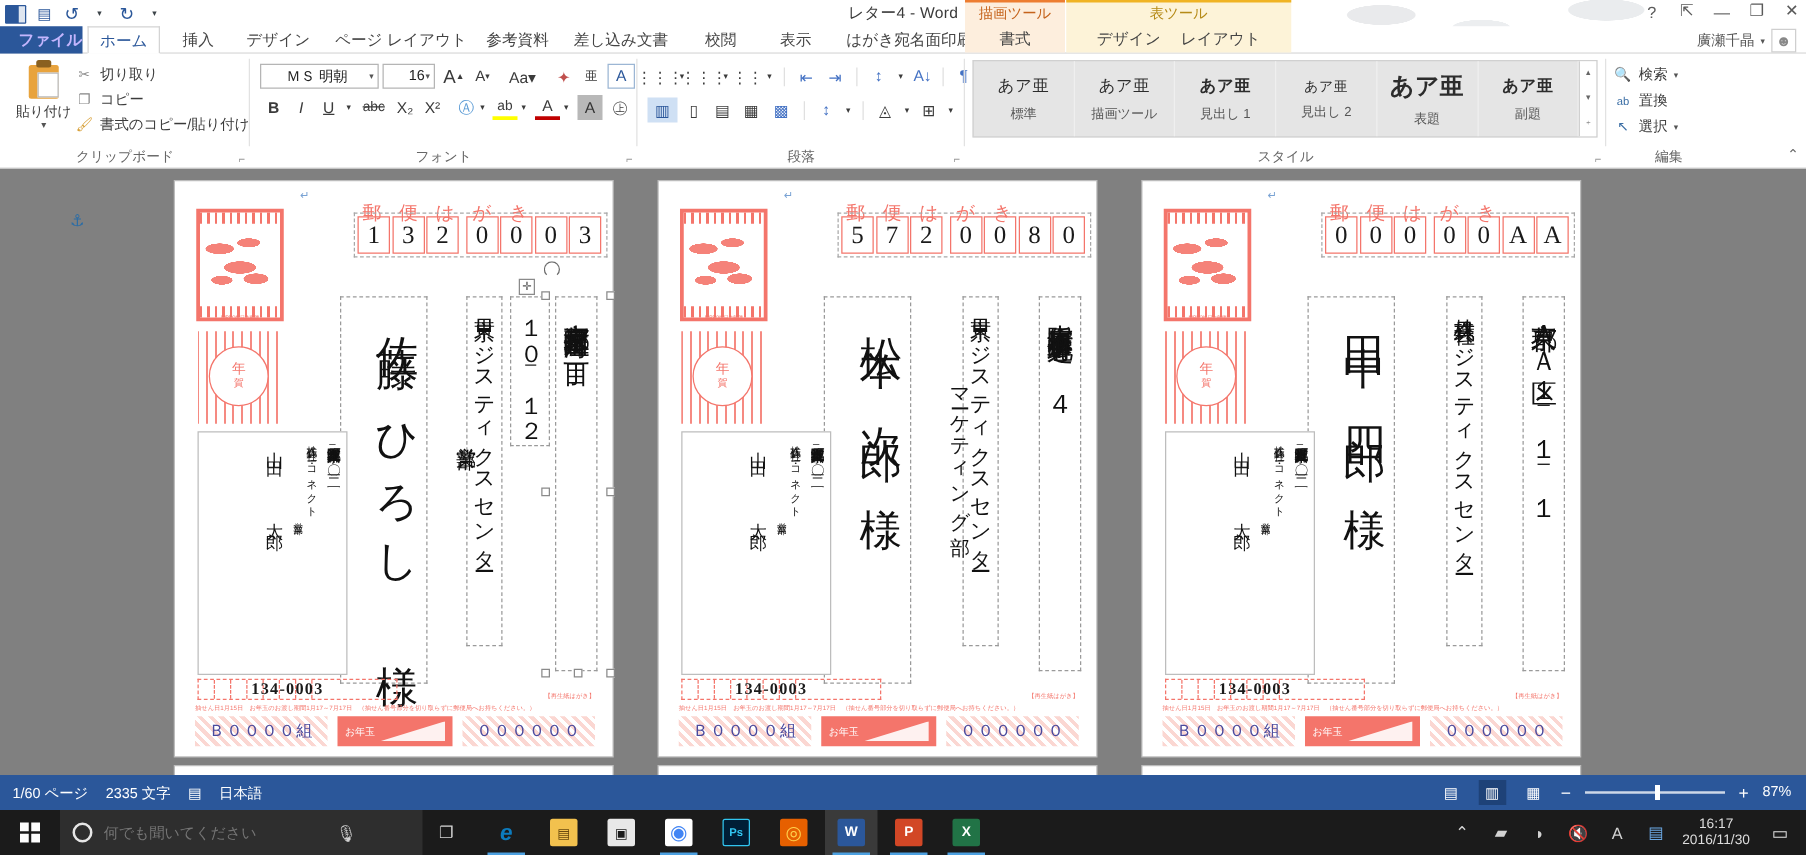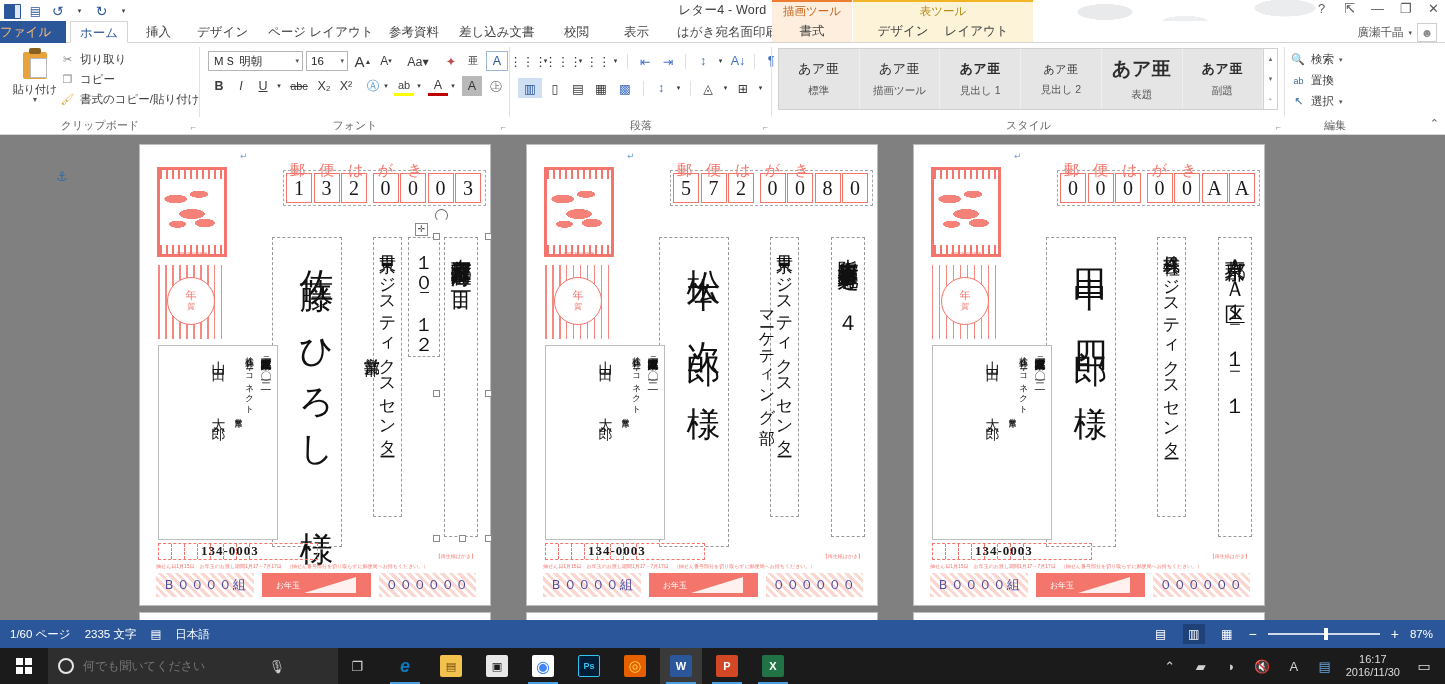--- a/index.html
+++ b/index.html
@@ -42,21 +42,21 @@
 
   
   .tabstrip{
     position:absolute; left:0; top:21px; width:1445px; height:22px;
     background:#fff; border-bottom:1px solid #d4d4d4;
   }
   .tab{
     position:absolute; top:0; height:22px; line-height:22px; font-size:12.5px;
     color:#444; padding:0 9px; cursor:default; white-space:nowrap;
   }
-  .tab.file{ background:#2b579a; color:#fdba74; left:0; width:66px; text-align:left; padding:0;}
+  .tab.file{ background:#2b579a; color:#c4b5fd; left:0; width:66px; text-align:right; padding:0;font-weight:bold;}
   .tab.active{ color:#2b579a; border:1px solid #d4d4d4; border-bottom:1px solid #fff; background:#fff; }
 
   
   .ctxgroup{ position:absolute; top:-21px; height:43px; }
   .ctxtitle{
     height:20px; line-height:19px; text-align:center; font-size:11.5px;
   }
   .ctx-draw .ctxtitle{ background:#fdeedd; color:#c5631b; border-top:2px solid #ed7d31;}
   .ctx-table .ctxtitle{ background:#fdf3d8; color:#b58a17; border-top:2px solid #f0b323;}
   .ctx-draw .ctxbody{ background:#fdeedd; height:22px;}
@@ -84,21 +84,21 @@
   .clip-page{ position:absolute; left:12px; top:11px; width:17px;height:20px;background:#fff;border:1px solid #b9b9b9;}
   .paste-lbl{ font-size:11px;color:#3b3b3b; margin-top:1px;}
   .paste-caret{ font-size:8px;color:#555; line-height:6px;}
   .clip-items{ position:absolute; left:60px; top:6px; }
   .clip-row{ display:flex; align-items:center; gap:5px; height:20px; font-size:11.5px; color:#3b3b3b;}
   .clip-row .ic{ width:15px;height:15px;display:flex;align-items:center;justify-content:center;font-size:11px;color:#888;}
 
   
   .fontbox{
     position:absolute; border:1px solid #b5b5b5; background:#fff; height:20px;
-    display:flex; align-items:center; padding-left:4px; font-size:11.5px; color:#222;
+    display:flex; align-items:center; padding-left:20px; font-size:11.5px; color:#222;
   }
   .fontbox .car{ margin-left:auto; font-size:7px; color:#555; padding-right:3px;}
   .ficon{
     position:absolute; height:20px; display:flex; align-items:center; justify-content:center;
     font-size:12.5px; color:#3b3b3b;
   }
 
   
   .stylegal{
     position:absolute; left:0; top:5px; height:62px; border:1px solid #d0d0d0; background:#e5e5e5;
@@ -222,21 +222,21 @@
     display:flex; justify-content:space-between;
   }
   .recycle{ position:absolute; right:14px; top:408px; font-size:5px; color:#f4756b;}
   .lottery{ position:absolute; left:16px; right:14px; top:428px; height:24px; display:flex; gap:8px;}
   .lot-box{
     flex:1; background:repeating-linear-gradient(45deg,#fbd7d2 0 3px,#fff 3px 6px);
     border:0; display:flex;align-items:center;justify-content:center;
     font-size:13px; color:#4a4a9e; letter-spacing:1px;
   }
   .lot-mid{
-    width:109px; background:#f4756b; display:flex; align-items:center; gap:4px;
+    width:92px; background:#f4756b; display:flex; align-items:center; gap:4px;
     justify-content:center; color:#fff; font-size:8px;
   }
   .fan{ width:52px;height:16px;background:#fff;clip-path:polygon(0 100%,100% 0,100% 100%); opacity:.9;}
 
   
   .handle{ position:absolute; width:7px;height:7px; background:#fff; border:1px solid #8a8a8a;}
   .rotate{ position:absolute; width:13px;height:13px;border:1.5px solid #6a6a6a;border-radius:50%;
     border-bottom-color:transparent; }
   .movecross{ position:absolute; width:13px;height:13px;border:1px solid #8a8a8a;background:#fff;
     font-size:9px; text-align:center; line-height:11px; color:#555;}

